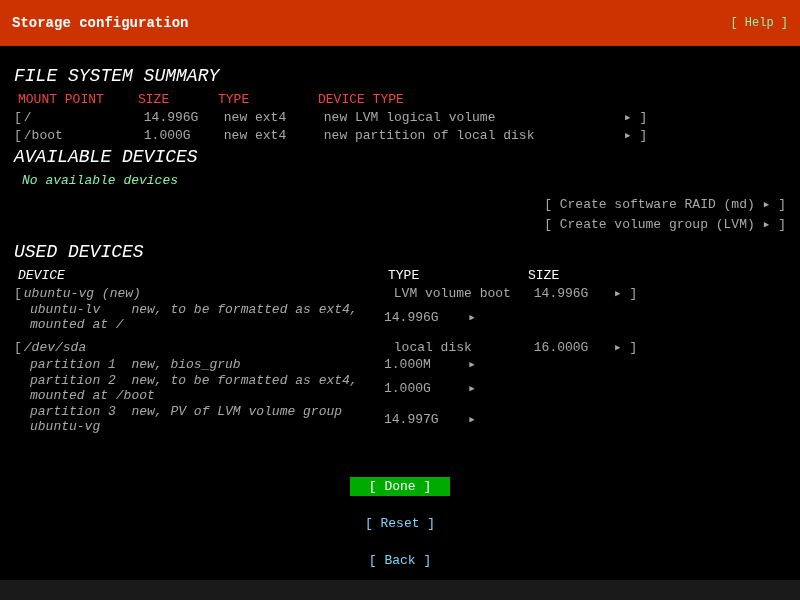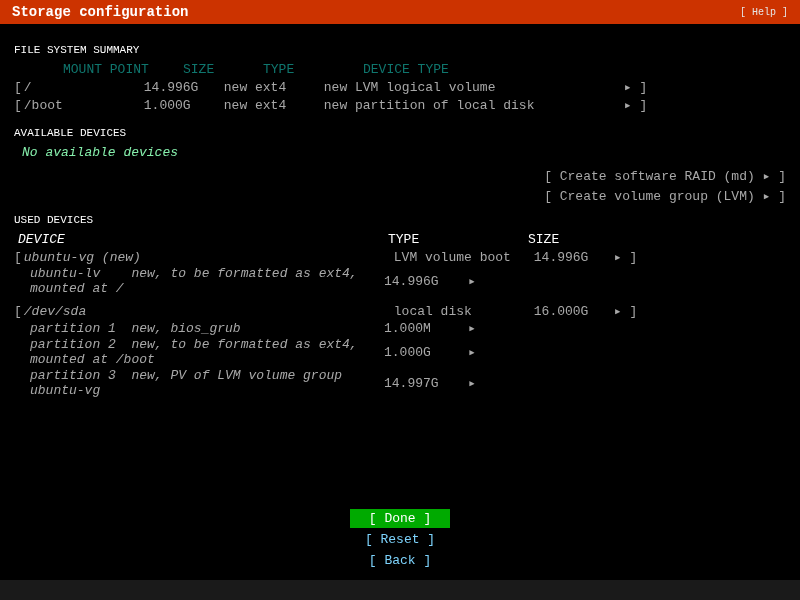--- a/index.html
+++ b/index.html
@@ -14,50 +14,50 @@
     }
 
     
     #top-bar {
       background: #cc3300;
       color: #ffffff;
       display: flex;
       justify-content: space-between;
       align-items: center;
       padding: 4px 12px;
-      height: 24px;
+      height: 46px;
     }
     #top-bar-title {
       font-size: 14px;
       font-weight: bold;
     }
     #top-bar-help {
-      font-size: 10px;
-      color: #e5e5e5;
+      font-size: 12px;
+      color: #86efac;
     }
 
     
     #main {
       padding: 10px 14px;
       color: #a8a8a8;
     }
 
     .section-title {
       color: #ffffff;
       margin-top: 10px;
       margin-bottom: 6px;
-      font-size: 11px;
+      font-size: 18px;
+      font-style: italic;
     }
 
     .table-header {
       display: flex;
-      color: #0f766e;
+      color: #ef4444;
       margin-bottom: 2px;
       padding-left: 4px;
-      margin-left: 45px;
     }
 
     .col-mount { width: 120px; }
     .col-size { width: 80px; }
     .col-type { width: 100px; }
     .col-device-type { width: 300px; }
 
     .fs-row {
       display: flex;
       align-items: center;
@@ -100,21 +100,21 @@
 
     
     #bottom-buttons {
       position: absolute;
       bottom: 30px;
       left: 50%;
       transform: translateX(-50%);
       display: flex;
       flex-direction: column;
       align-items: flex-end;
-      gap: 2px;
+      gap: 18px;
     }
 
     .btn {
       width: 100px;
       text-align: center;
       padding: 2px 4px;
       cursor: pointer;
       color: #7dd3fc;
     }
     .btn-done {
@@ -161,21 +161,21 @@
 
   <div class="fs-row">
     <span style="color:#a8a8a8; margin-right:2px;">[</span>
     <span class="col-mount">/boot</span>
     <span class="col-size">1.000G</span>
     <span class="col-type">new ext4</span>
     <span class="col-device-type">new partition of local disk</span>
     <span style="color:#a8a8a8;">▸ ]</span>
   </div>
 
-  <div class="section-title" style="margin-top:14px;">AVAILABLE DEVICES</div>
+  <div class="section-title" style="margin-top:4px;">AVAILABLE DEVICES</div>
 
   <div class="no-devices">No available devices</div>
 
   <div class="action-link">
     <span>[ Create software RAID (md) ▸ ]</span>
   </div>
   <div class="action-link">
     <span>[ Create volume group (LVM) ▸ ]</span>
   </div>
 

